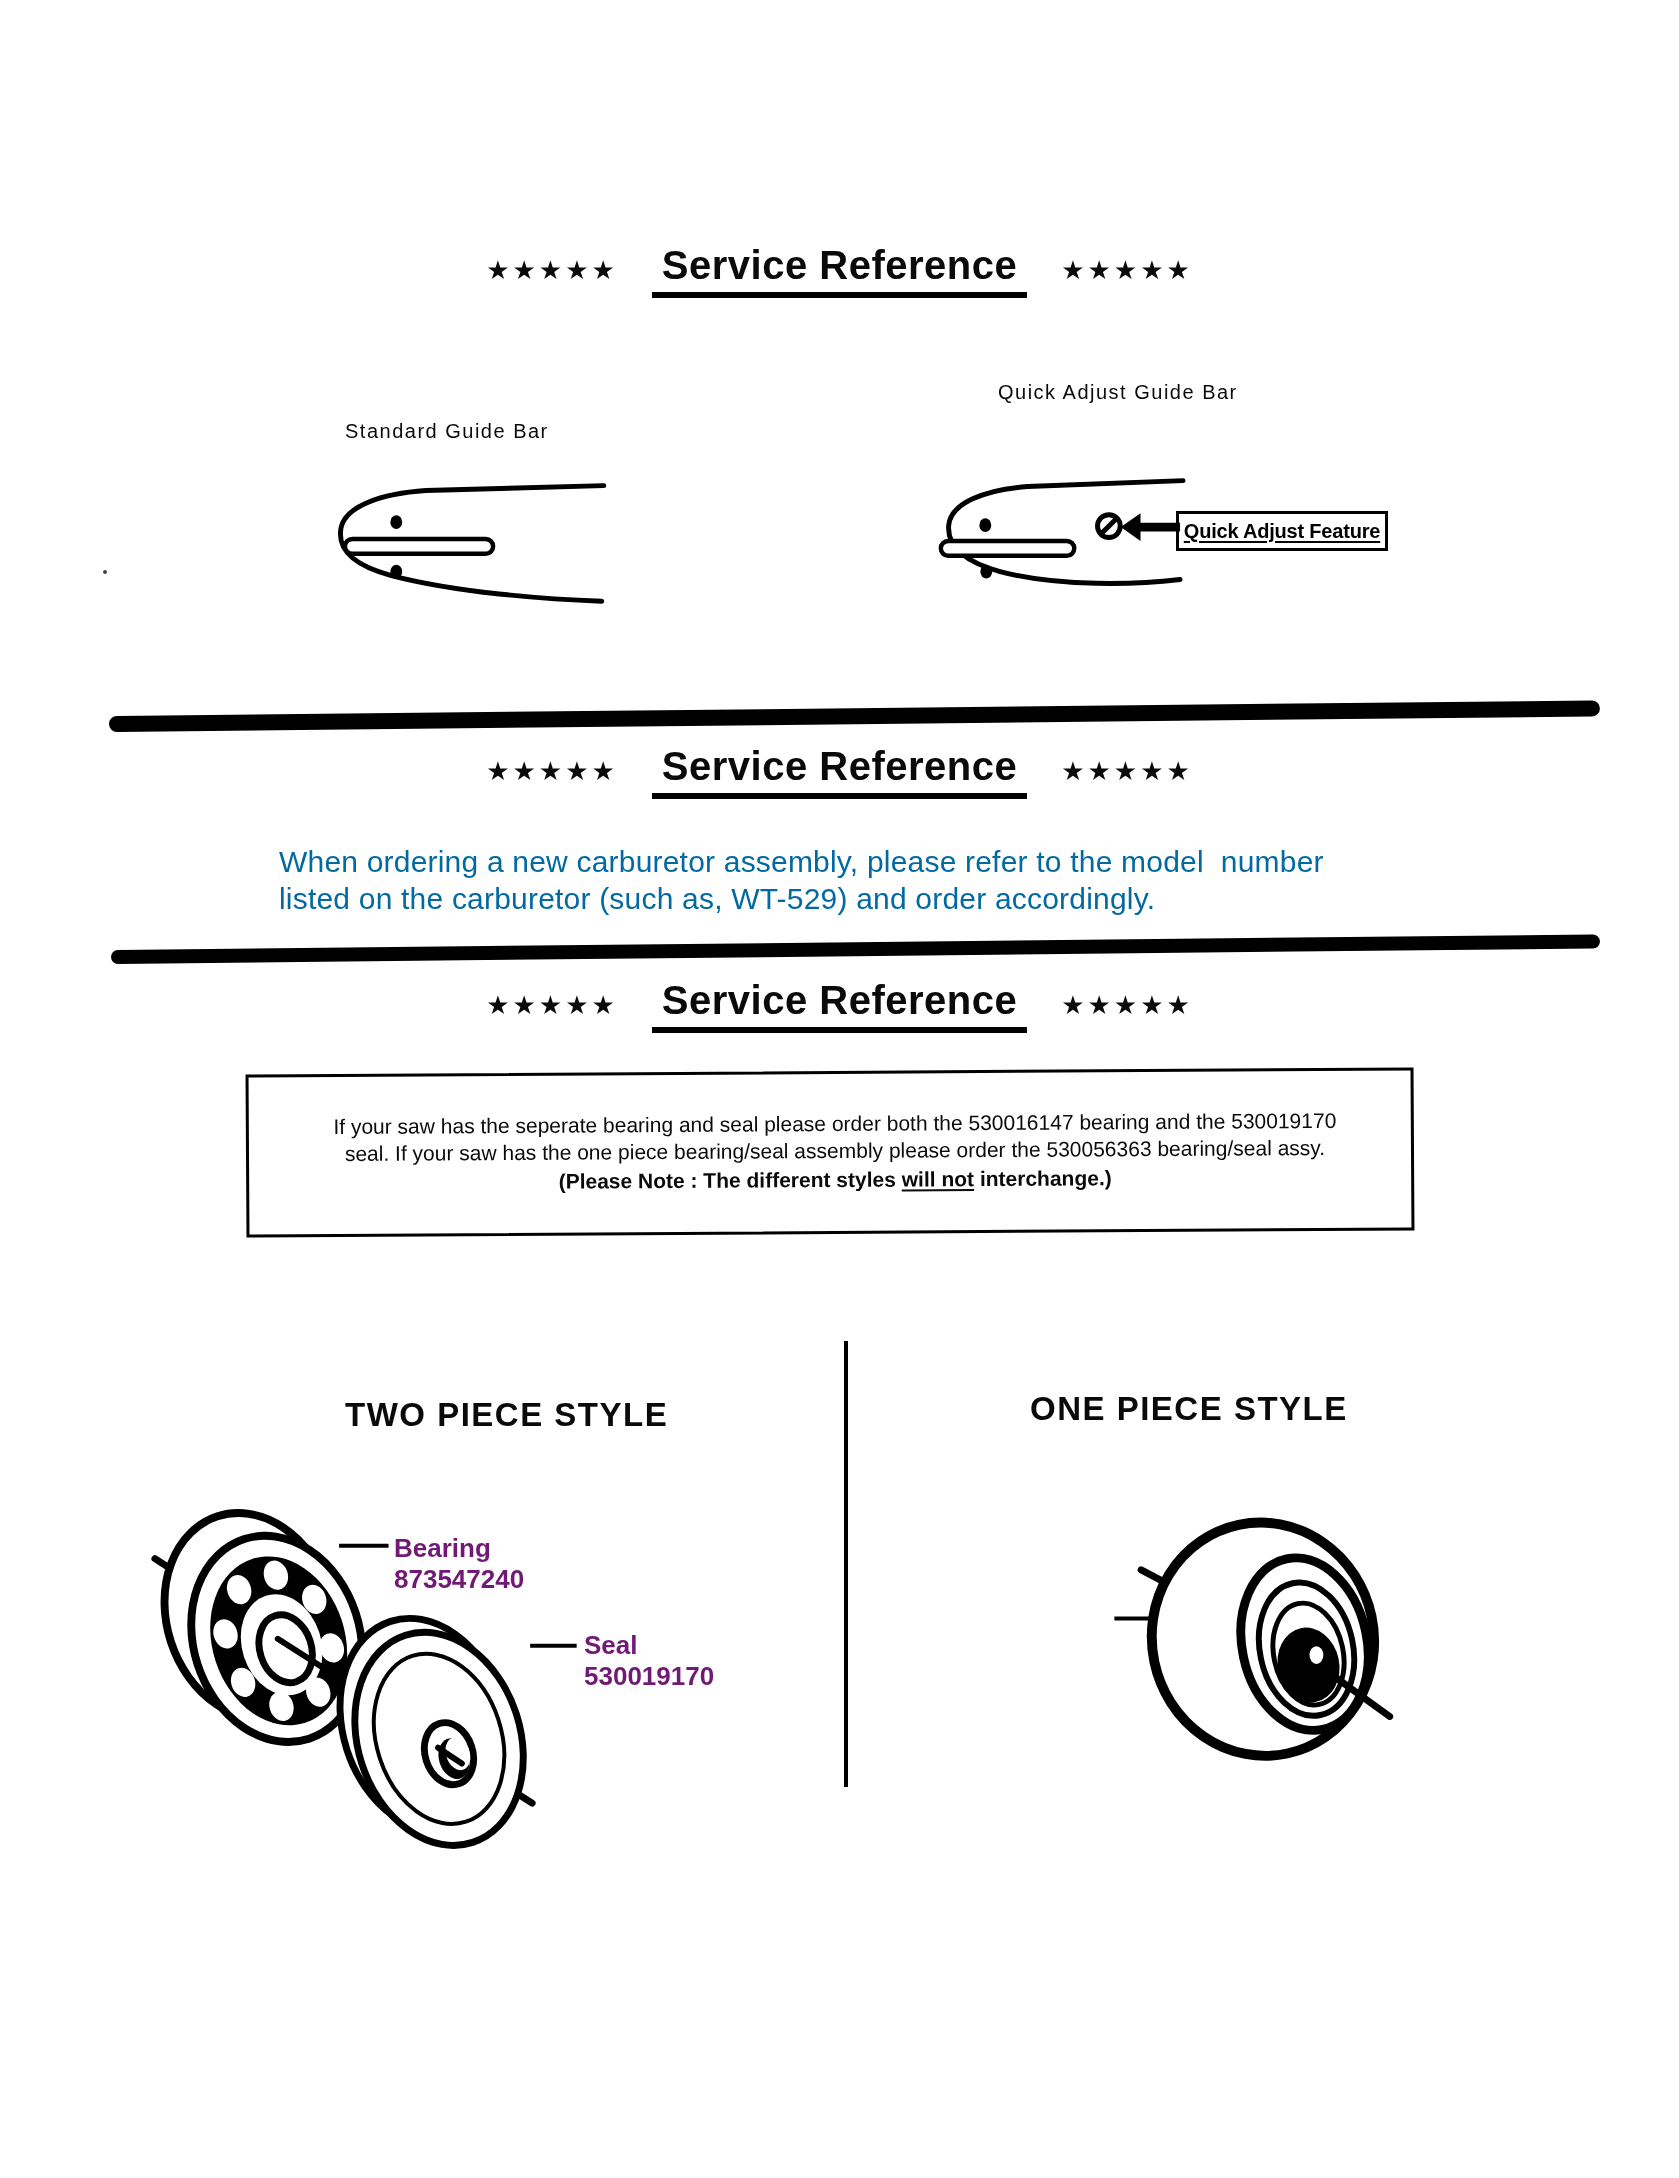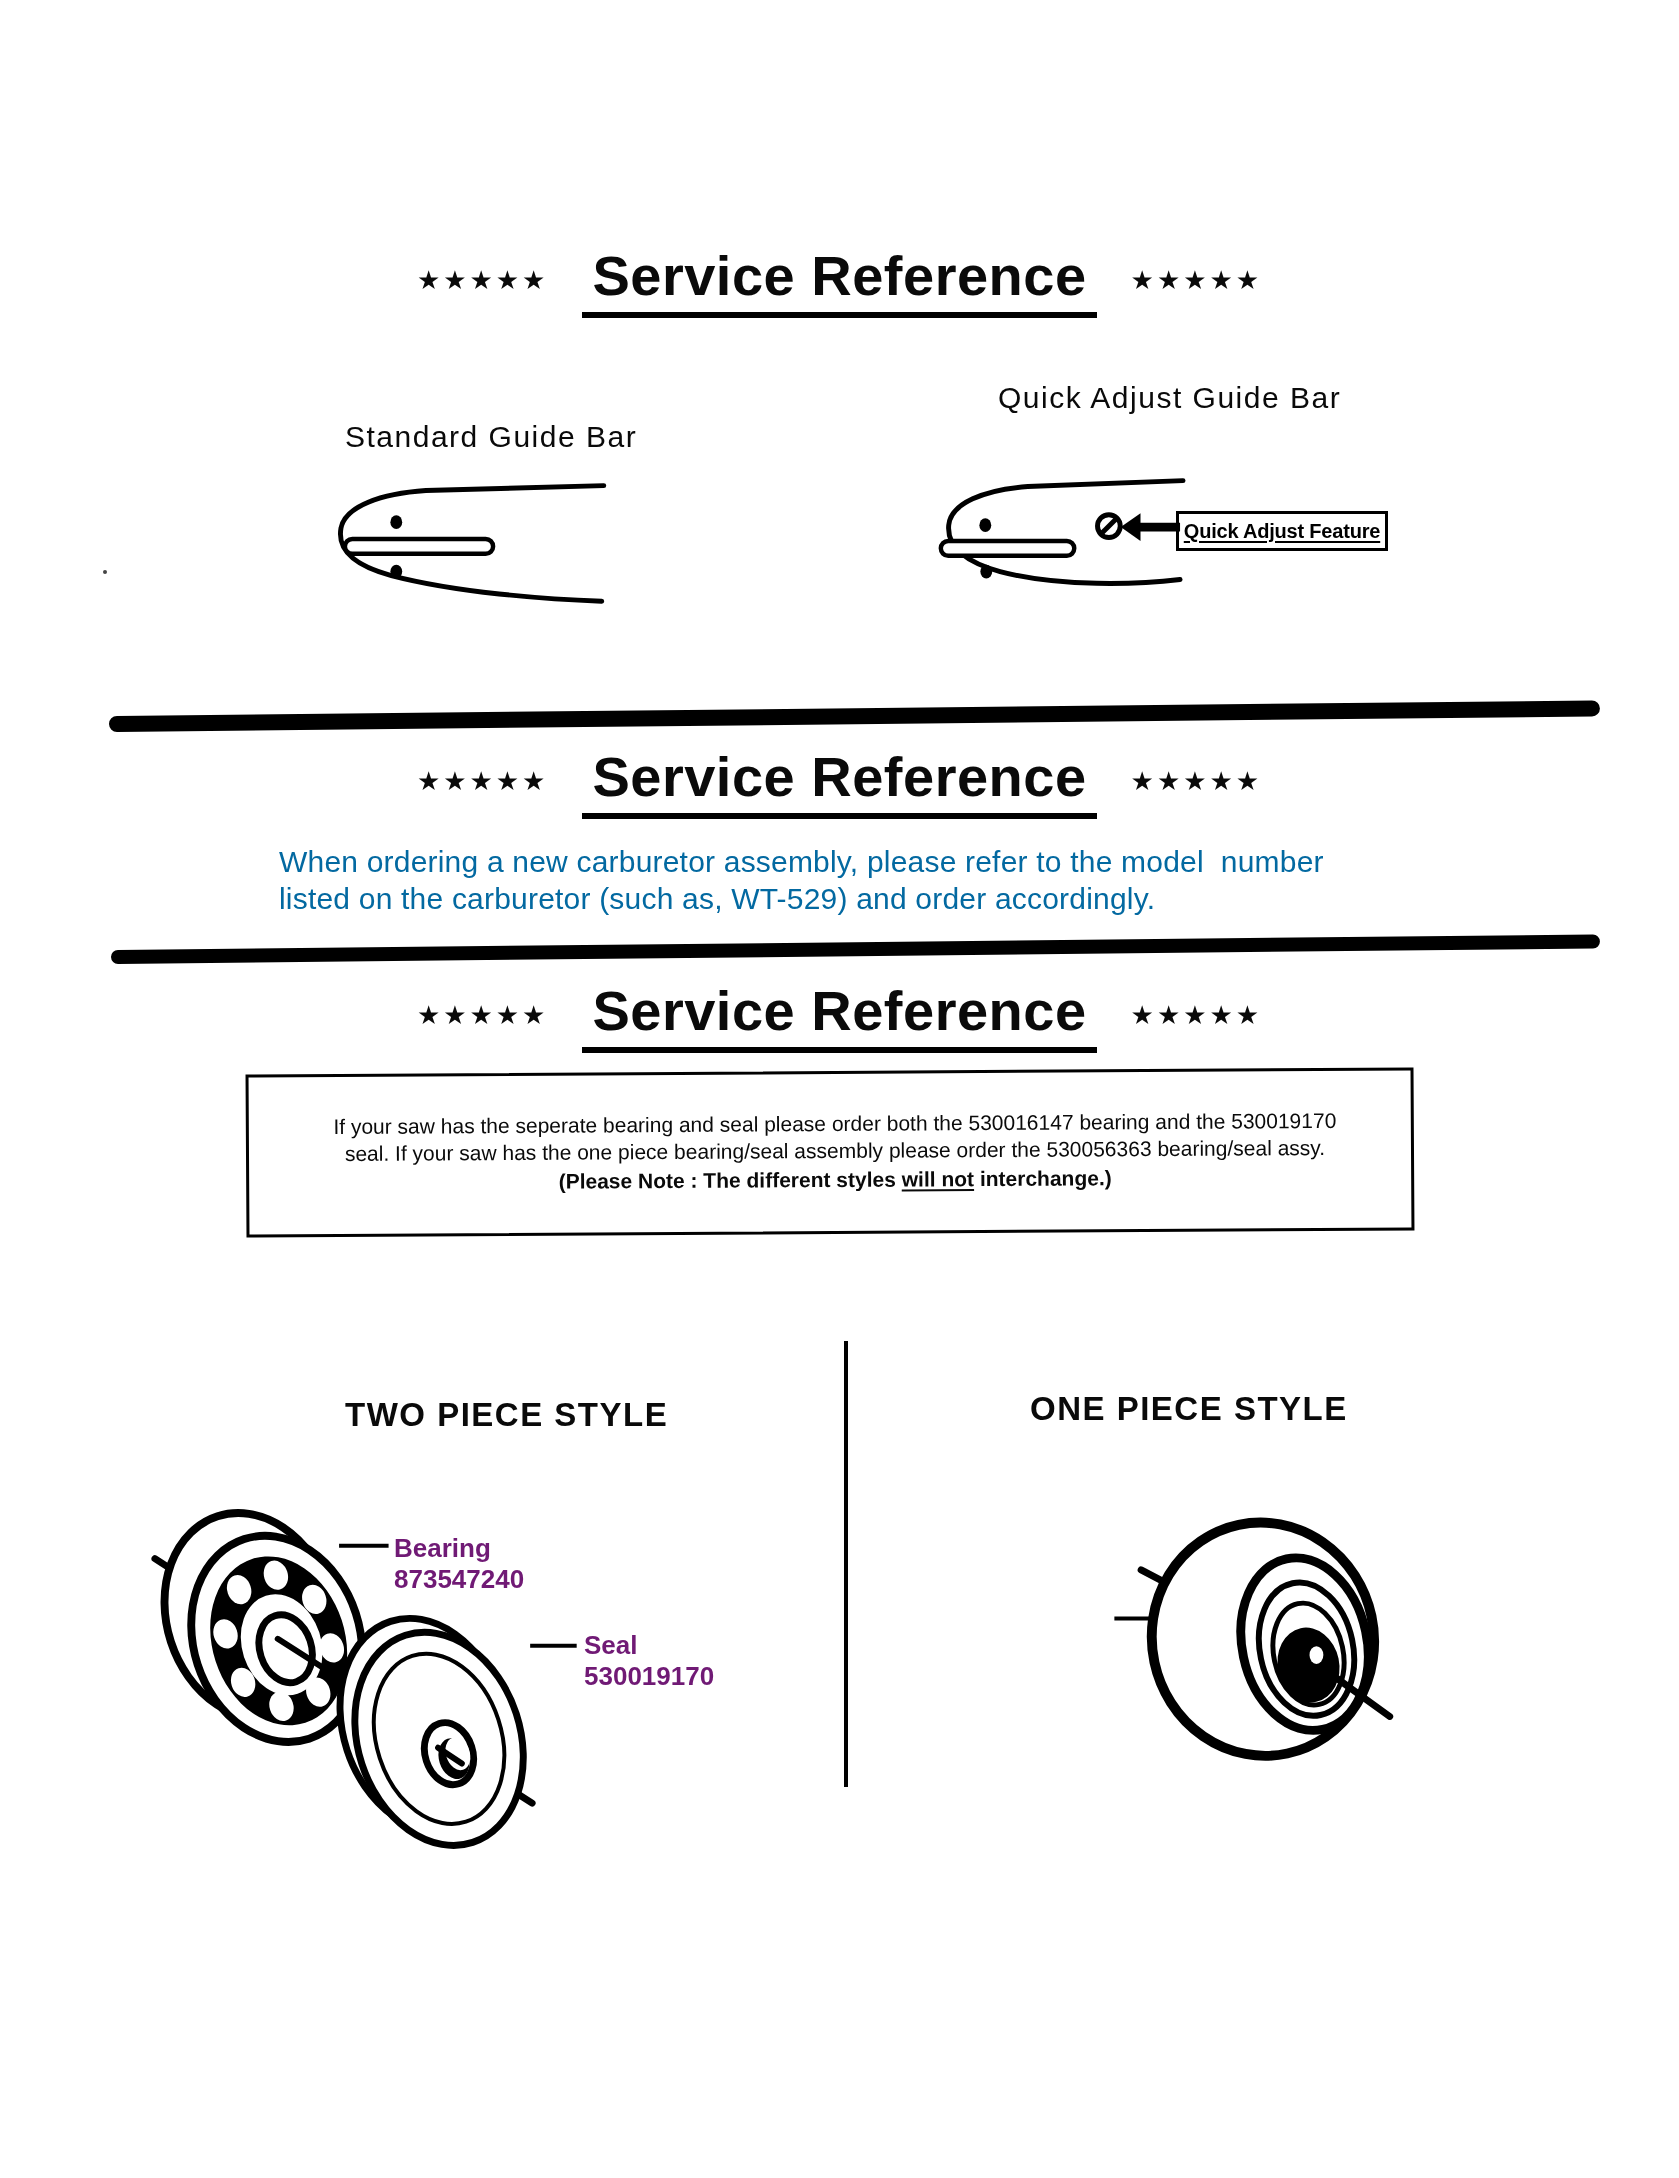--- a/index.html
+++ b/index.html
@@ -3,30 +3,30 @@
 <meta charset="utf-8">
 <style>
   html,body{margin:0;padding:0;background:#e8e8e8;}
   .page{position:relative;width:1679px;height:2178px;background:#ffffff;
         font-family:"Liberation Sans", sans-serif;color:#000;overflow:hidden;margin:0 auto;}
 
   
   .hdr{position:absolute;left:0;width:1679px;display:flex;justify-content:center;
        align-items:center;gap:34px;}
   .hdr-stars{font-size:26px;letter-spacing:3px;white-space:nowrap;color:#0a0a0a;}
-  .hdr-title{font-size:56px;font-weight:700;letter-spacing:0.5px;color:#0a0a0a;
+  .hdr-title{font-size:40px;font-weight:700;letter-spacing:0.5px;color:#0a0a0a;
              border-bottom:6px solid #000;padding:0 10px 4px;white-space:nowrap;}
 
   
   .rule{position:absolute;background:#000;border-radius:9px;transform-origin:left center;}
   .rule1{left:109px;top:716px;width:1491px;height:16px;transform:rotate(-0.6deg);}
   .rule2{left:111px;top:950px;width:1489px;height:14px;transform:rotate(-0.6deg);}
 
   
-  .bar-label{position:absolute;font-size:30px;letter-spacing:1.5px;color:#0a0a0a;white-space:nowrap;}
+  .bar-label{position:absolute;font-size:20px;letter-spacing:1.5px;color:#0a0a0a;white-space:nowrap;}
   .std-label{left:345px;top:420px;}
   .quick-label{left:998px;top:381px;}
   .qa-box{position:absolute;left:1176px;top:511px;width:212px;height:40px;border:3px solid #000;
           display:flex;align-items:center;justify-content:center;box-sizing:border-box;}
   .qa-box span{font-size:20px;font-weight:700;letter-spacing:-0.2px;text-decoration:underline;
                text-underline-offset:3px;white-space:nowrap;}
 
   
   .para{position:absolute;left:279px;top:843px;font-size:30px;line-height:37px;
         letter-spacing:0.2px;color:#0369a1;}

